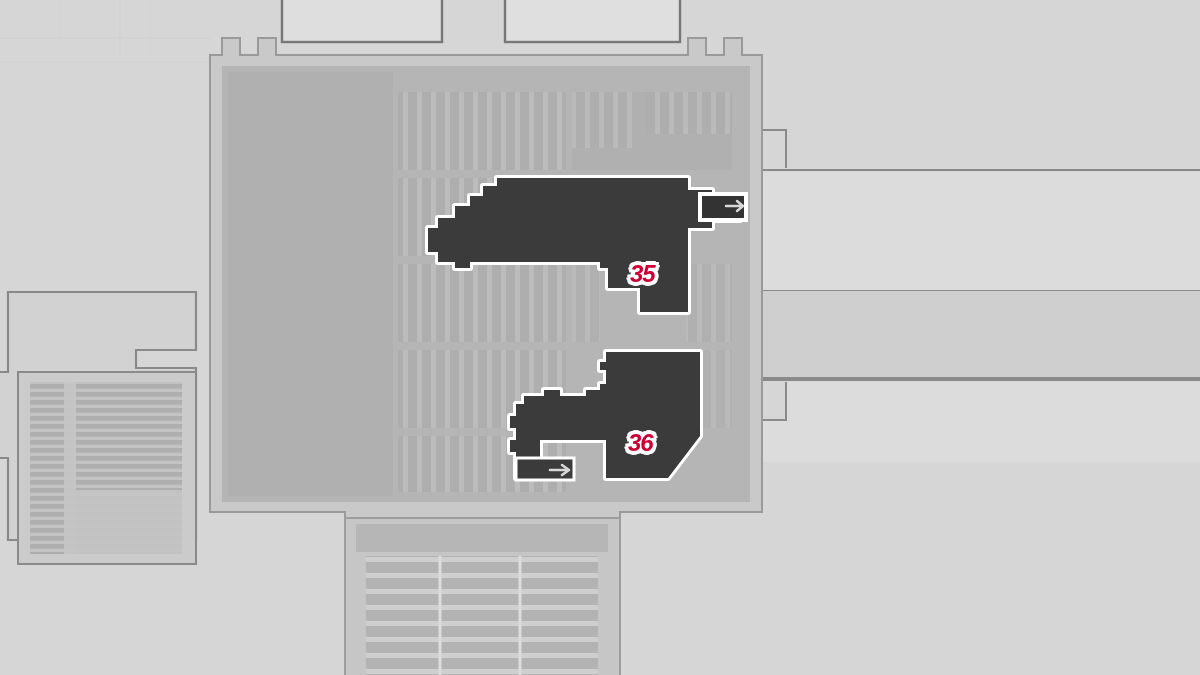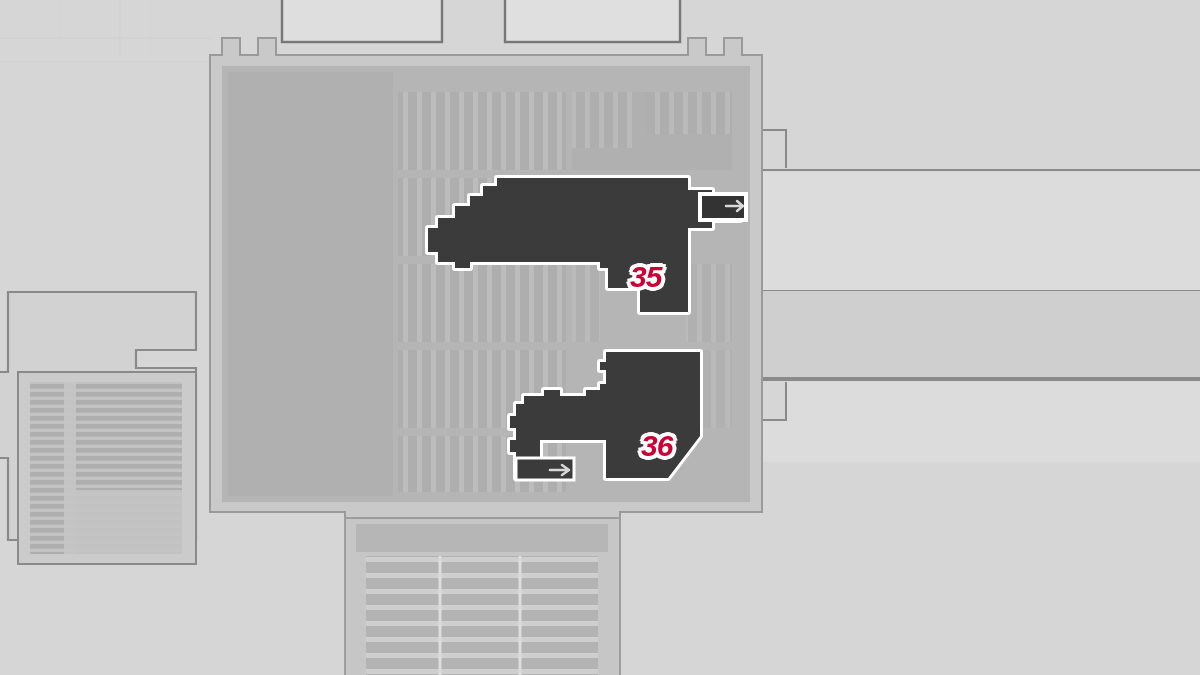--- a/index.html
+++ b/index.html
@@ -21,21 +21,21 @@
     top: 0;
     left: 0;
     width: 1200px;
     height: 675px;
     display: block;
   }
   .unit-label {
     position: absolute;
     font-family: "Liberation Sans", sans-serif;
     font-weight: bold;
-    font-size: 30px;
+    font-size: 24px;
     font-style: italic;
     letter-spacing: -1px;
     color: #cc0033;
     -webkit-text-stroke: 5px #ffffff;
     paint-order: stroke fill;
     text-shadow:
       -3px -3px 0 #fff,  3px -3px 0 #fff,
       -3px  3px 0 #fff,  3px  3px 0 #fff,
       -4px  0   0 #fff,  4px  0   0 #fff,
        0   -4px 0 #fff,  0    4px 0 #fff;
@@ -206,17 +206,17 @@
     <g>
       <path d="M550 470 H568 M562 465 L569 470 L562 475" stroke="#d8d8d8" stroke-width="2.6" fill="none" stroke-linecap="round" stroke-linejoin="round"></path>
     </g>
 
   </svg>
 
   <div class="unit-label" style="left:630px; top:262px;">
     <span class="lbl-inner">35</span>
   </div>
 
-  <div class="unit-label" style="left:628px; top:431px;margin-left:13px;">
+  <div class="unit-label" style="left:628px; top:431px;">
     <span class="lbl-inner">36</span>
   </div>
 
 </div>
 
 </body></html>

